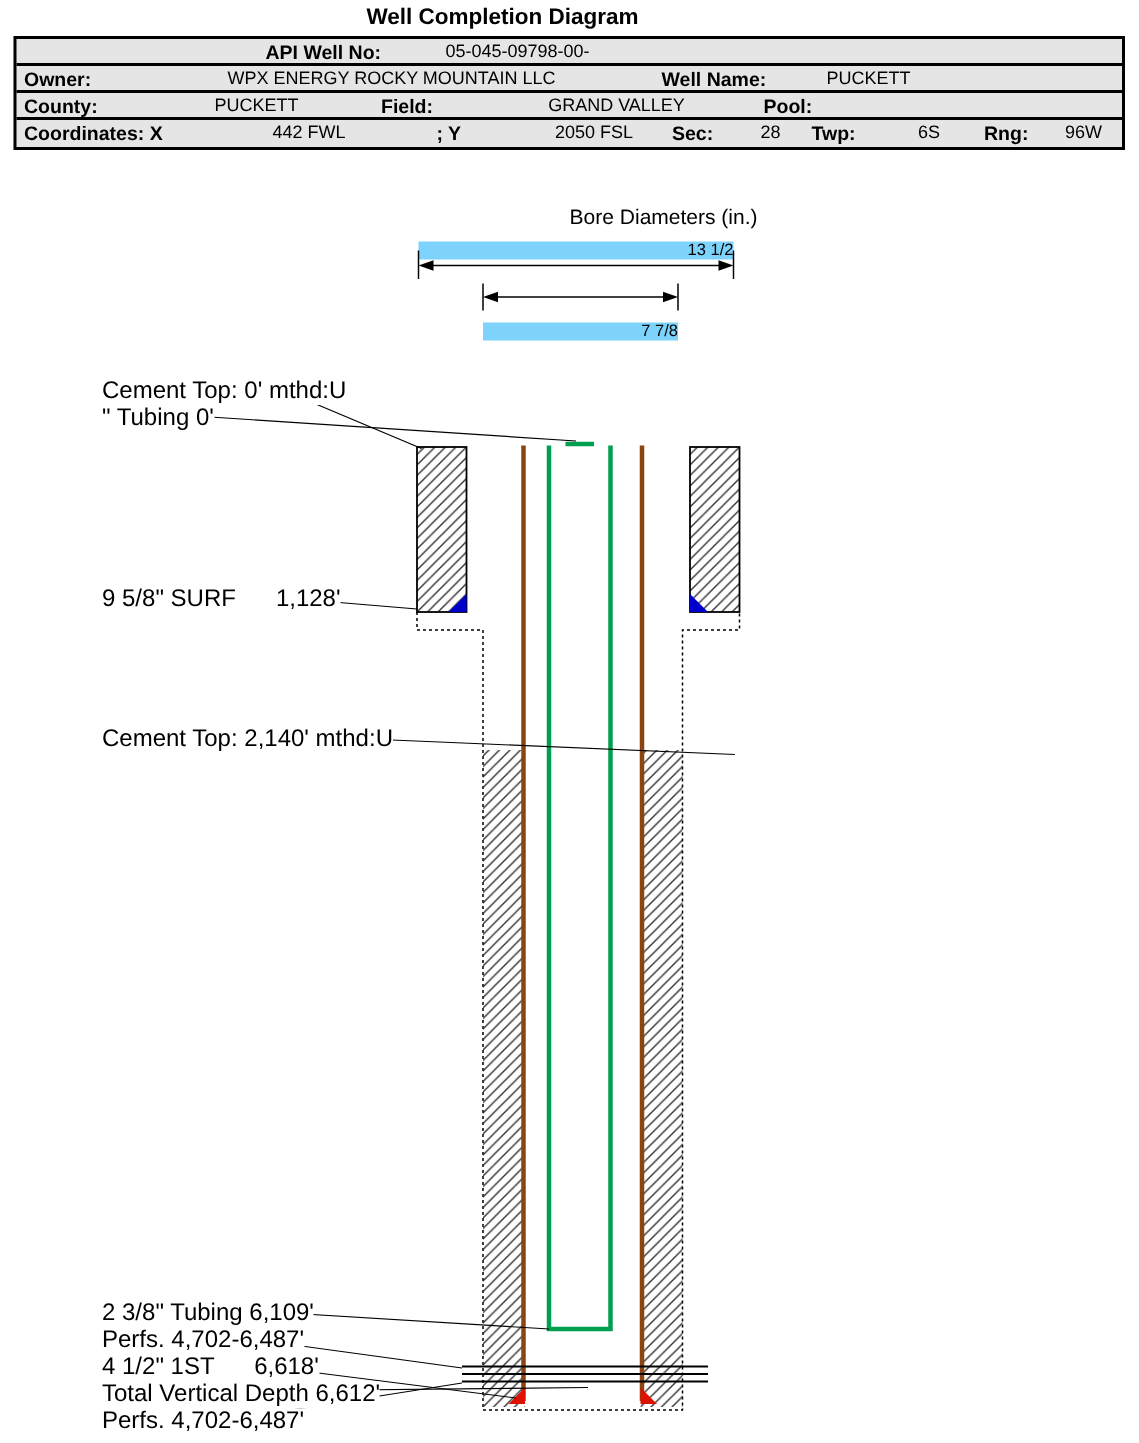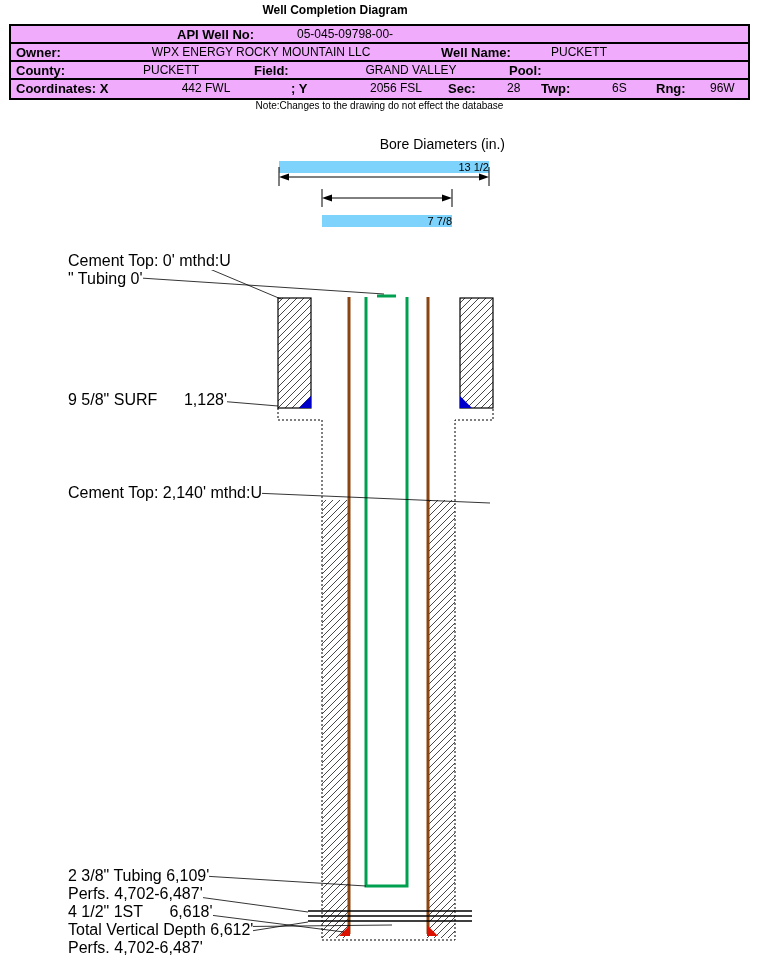--- a/index.html
+++ b/index.html
@@ -1,24 +1,24 @@
 <!DOCTYPE html>
 <html><head>
 <meta charset="utf-8">
 <style>
   * { margin:0; padding:0; box-sizing:border-box; }
   html,body { background:#fff; }
   body { font-family:"Liberation Sans", sans-serif; color:#000; }
   .page { position:relative; width:759px; height:962px; background:#fff; overflow:hidden; }
 
   .title { position:absolute; top:3px; left:0; width:670px; text-align:center;
-           font-size:12px; font-weight:bold; }
+           font-size:15px; font-weight:bold; }
 
   .hdr-table { position:absolute; left:9px; top:24px; width:741px;
-               border:2px solid #000; background:#f0abfc; }
+               border:2px solid #000; background:#e5e5e5; }
   .hrow { position:relative; height:18px; border-bottom:2px solid #000; }
   .hrow:last-child { border-bottom:none; }
   .hrow span { position:absolute; top:0; line-height:17px; font-size:12px; white-space:pre; }
   .hrow .lbl { font-weight:bold; font-size:13px; }
   .ctr { text-align:center; }
 
   .note { position:absolute; top:100px; left:0; width:759px; text-align:center; font-size:10px; }
 
   .bore-title { position:absolute; top:136px; left:245px; width:260px; text-align:right; font-size:14px; }
   .dim-label { position:absolute; font-size:11px; text-align:right; background:#7dd3fc; }
@@ -55,31 +55,30 @@
       <span class="ctr" style="left:80px; width:160px">PUCKETT</span>
       <span class="lbl" style="left:243px">Field:</span>
       <span class="ctr" style="left:320px; width:160px">GRAND VALLEY</span>
       <span class="lbl" style="left:498px">Pool:</span>
       <span style="left:560px"></span>
     </div>
     <div class="hrow">
       <span class="lbl" style="left:5px">Coordinates: X</span>
       <span class="ctr" style="left:140px; width:110px">442 FWL</span>
       <span class="lbl" style="left:280px">; Y</span>
-      <span class="ctr" style="left:330px; width:110px">2056 FSL</span>
+      <span class="ctr" style="left:330px; width:110px">2050 FSL</span>
       <span class="lbl" style="left:437px">Sec:</span>
       <span style="left:496px">28</span>
       <span class="lbl" style="left:530px">Twp:</span>
       <span style="left:601px">6S</span>
       <span class="lbl" style="left:645px">Rng:</span>
       <span style="left:699px">96W</span>
     </div>
   </div>
 
-  <div class="note">Note:Changes to the drawing do not effect the database</div>
 
   <div class="bore-title">Bore Diameters (in.)</div>
   <div class="dim-label dim-outer">13 1/2</div>
   <div class="dim-label dim-inner">7 7/8</div>
 
   <svg class="schematic" width="759" height="962" viewBox="0 0 759 962">
     <defs>
       <pattern id="hatch" patternUnits="userSpaceOnUse" width="7" height="7">
         <path d="M0,7 L7,0 M-1,1 L1,-1 M6,8 L8,6" stroke="#333" stroke-width="0.9" fill="none"></path>
       </pattern>

